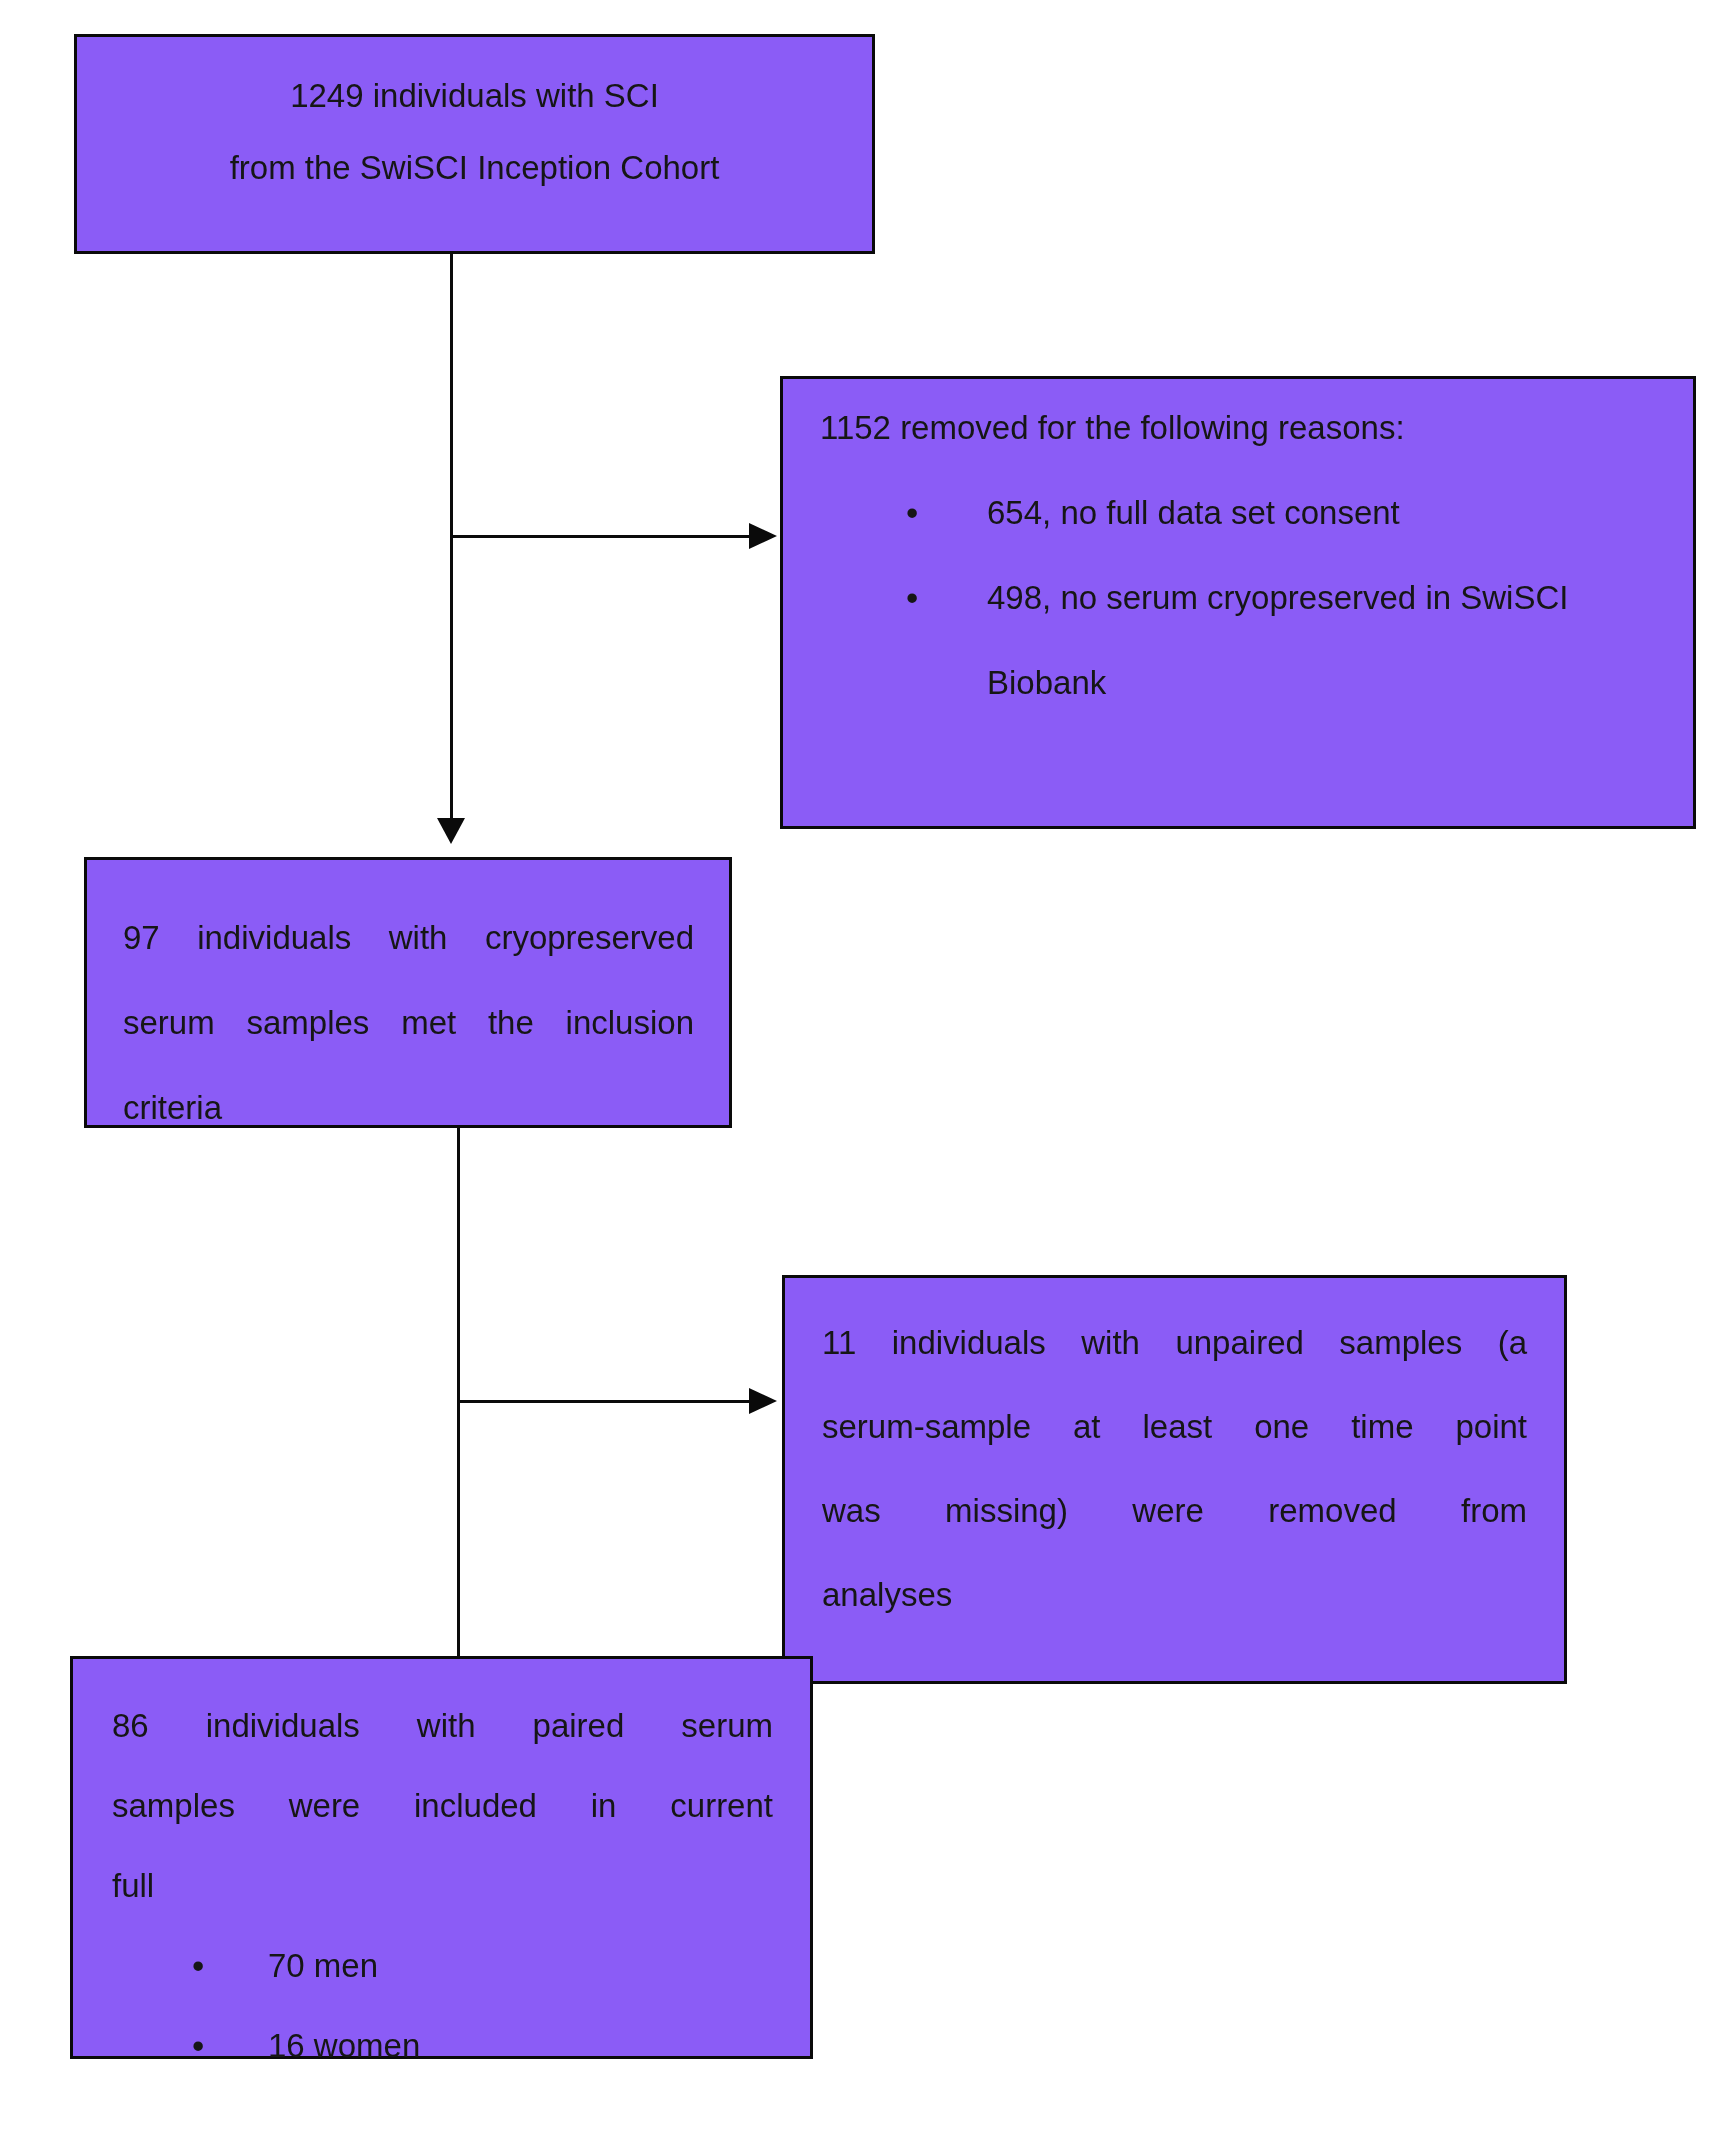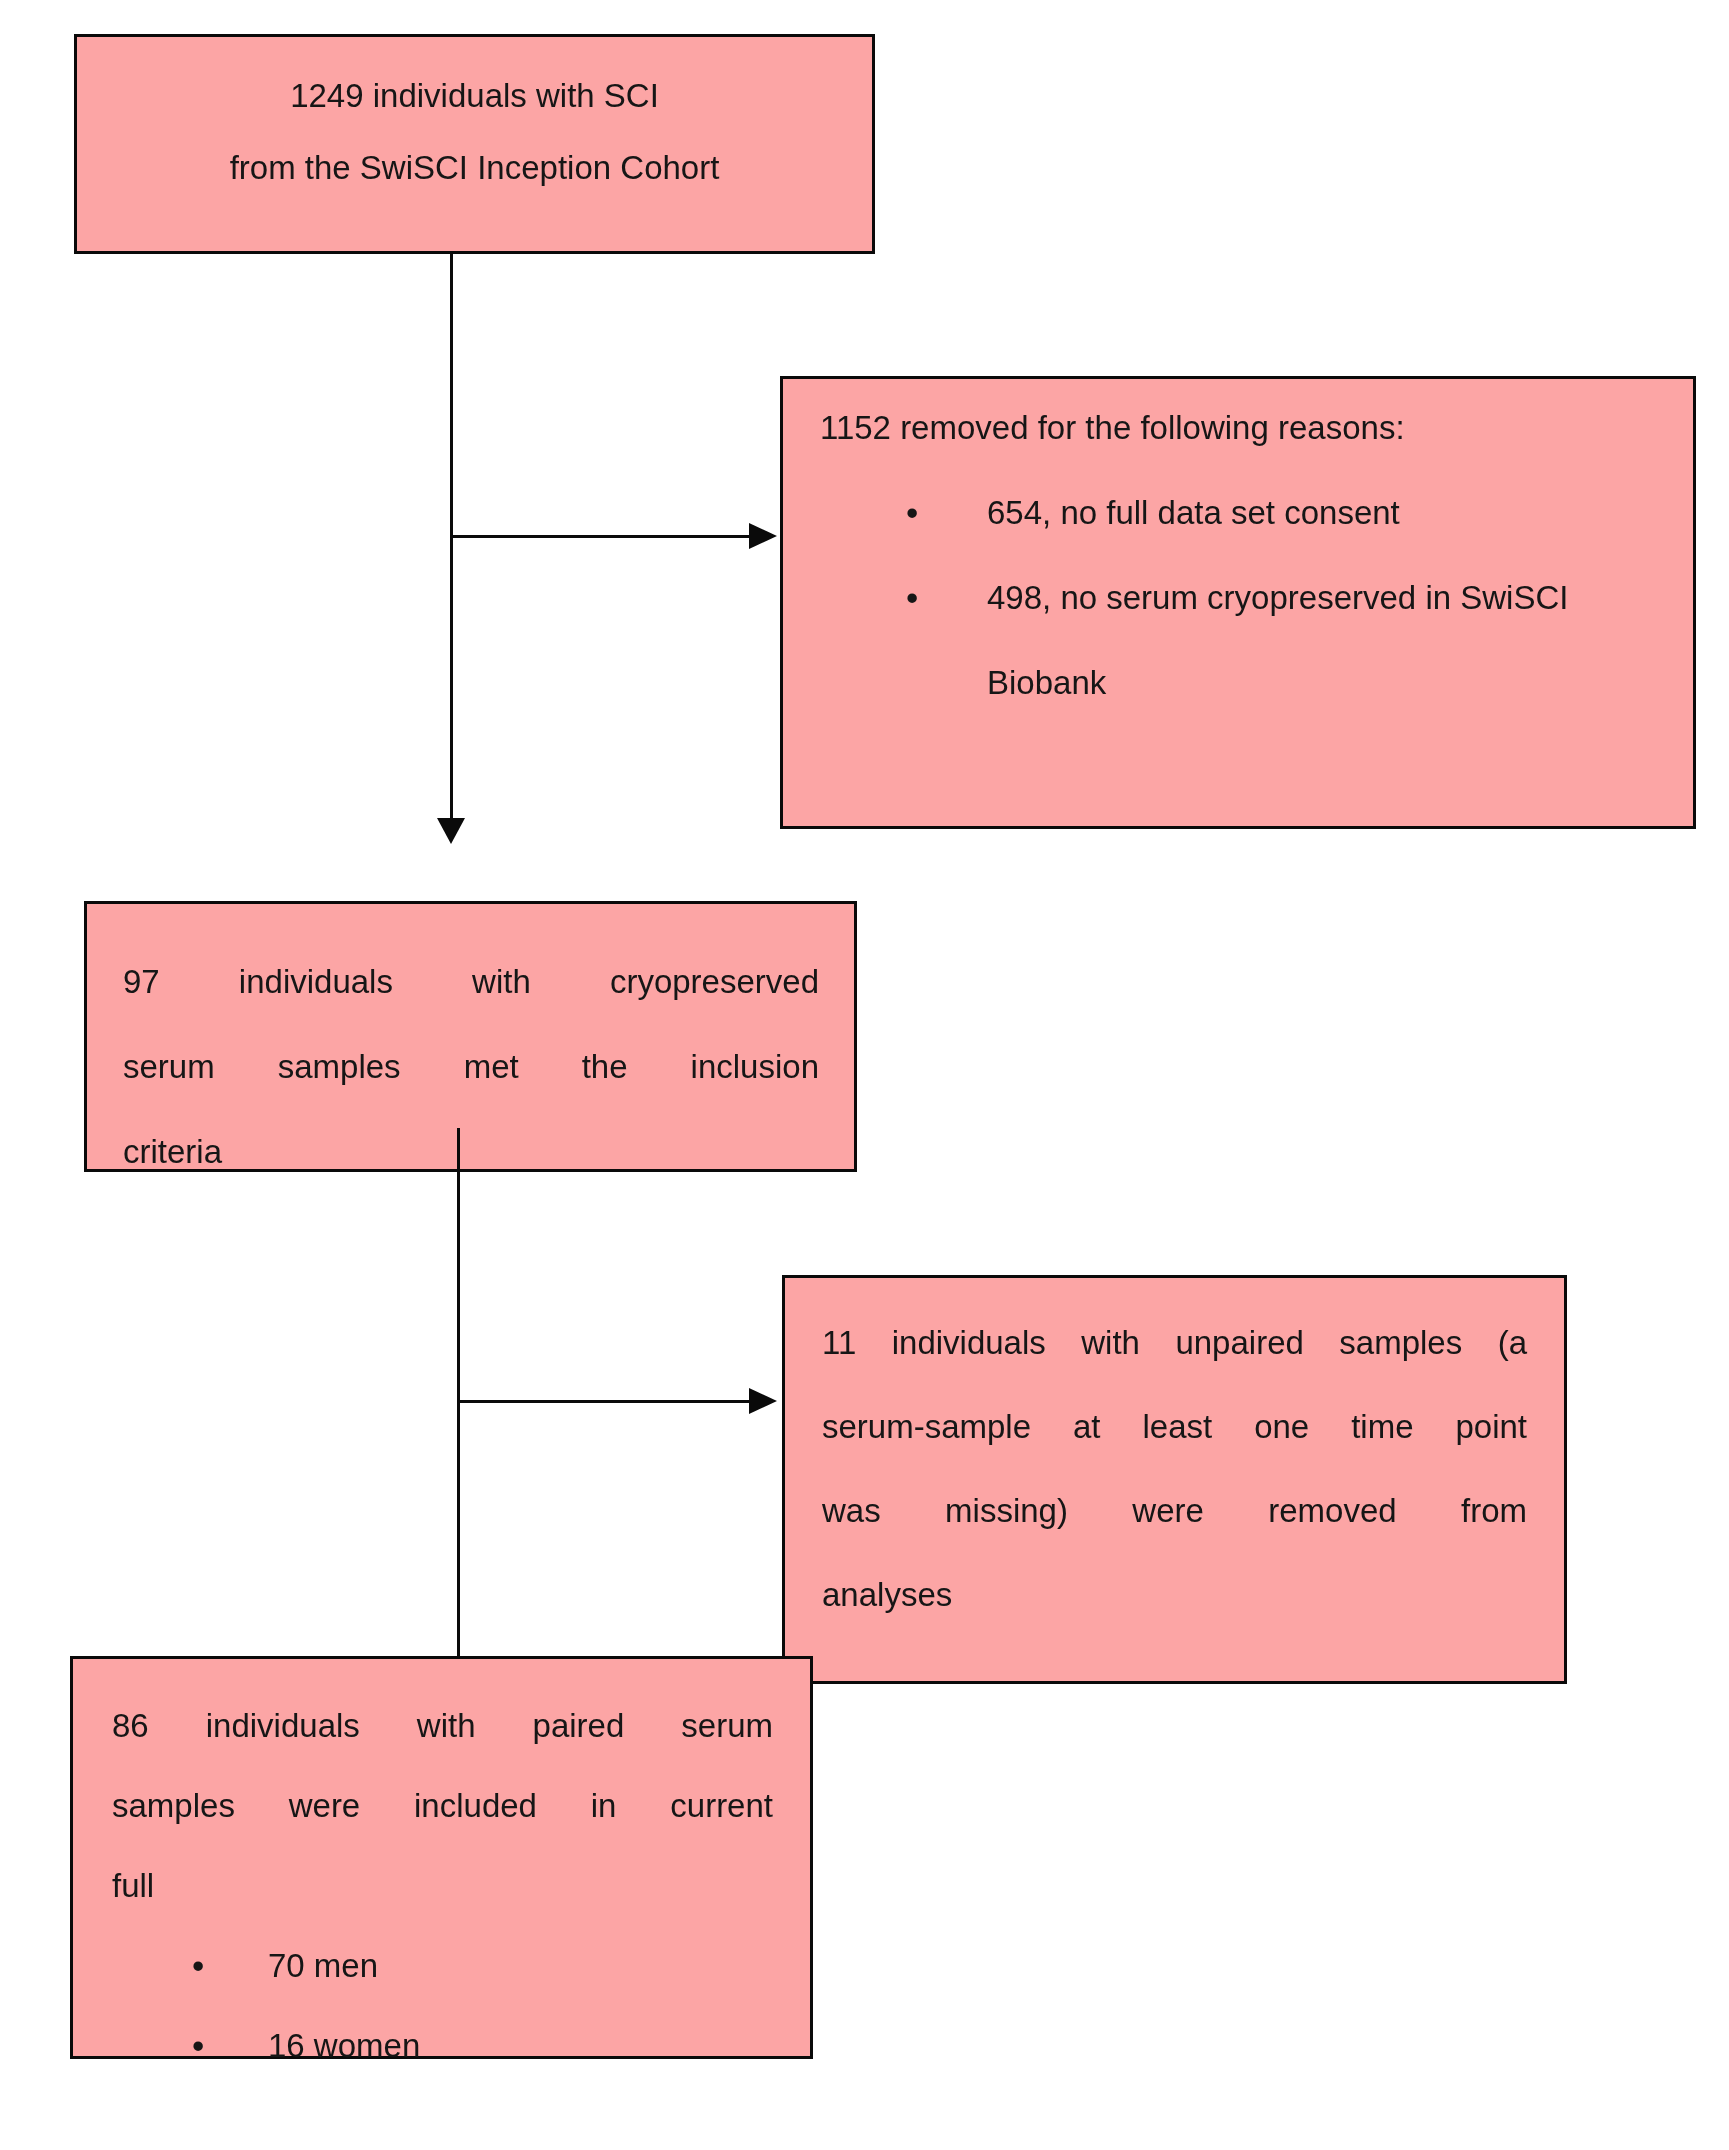--- a/index.html
+++ b/index.html
@@ -9,21 +9,21 @@
     height: 2151px;
     background: #ffffff;
     font-family: "Liberation Sans", sans-serif;
     color: #161616;
     overflow: hidden;
   }
   .box {
     position: absolute;
     box-sizing: border-box;
     border: 3.2px solid #0a0a0a;
-    background: #fca5a5;
+    background: #8b5cf6;
     font-size: 33px;
   }
   .line { display: block; }
   .just  { text-align: justify; text-align-last: justify; text-justify: inter-word; }
   .plain { text-align: left; }
 
   
   #box-cohort {
     left: 74px; top: 34px; width: 801px; height: 220px;
     text-align: center; padding-top: 23px;
@@ -35,21 +35,21 @@
     left: 780px; top: 376px; width: 916px; height: 453px;
     padding: 6.3px 35px 0 37px;
   }
   #box-removed .line, #box-removed .bullet-row { line-height: 85px; }
   #box-removed .bullet-row { display: flex; padding-left: 86px; }
   #box-removed .dot { width: 81px; flex: none; }
   #box-removed .cont { padding-left: 167px; }
 
   
   #box-inclusion {
-    left: 84px; top: 901px; width: 773px; height: 271px;
+    left: 84px; top: 857px; width: 648px; height: 271px;
     padding: 35px 35px 0 36px;
   }
   #box-inclusion .line { line-height: 85px; }
 
   
   #box-unpaired {
     left: 782px; top: 1275px; width: 785px; height: 409px;
     padding: 23px 37px 0 37px;
   }
   #box-unpaired .line { line-height: 84px; }

